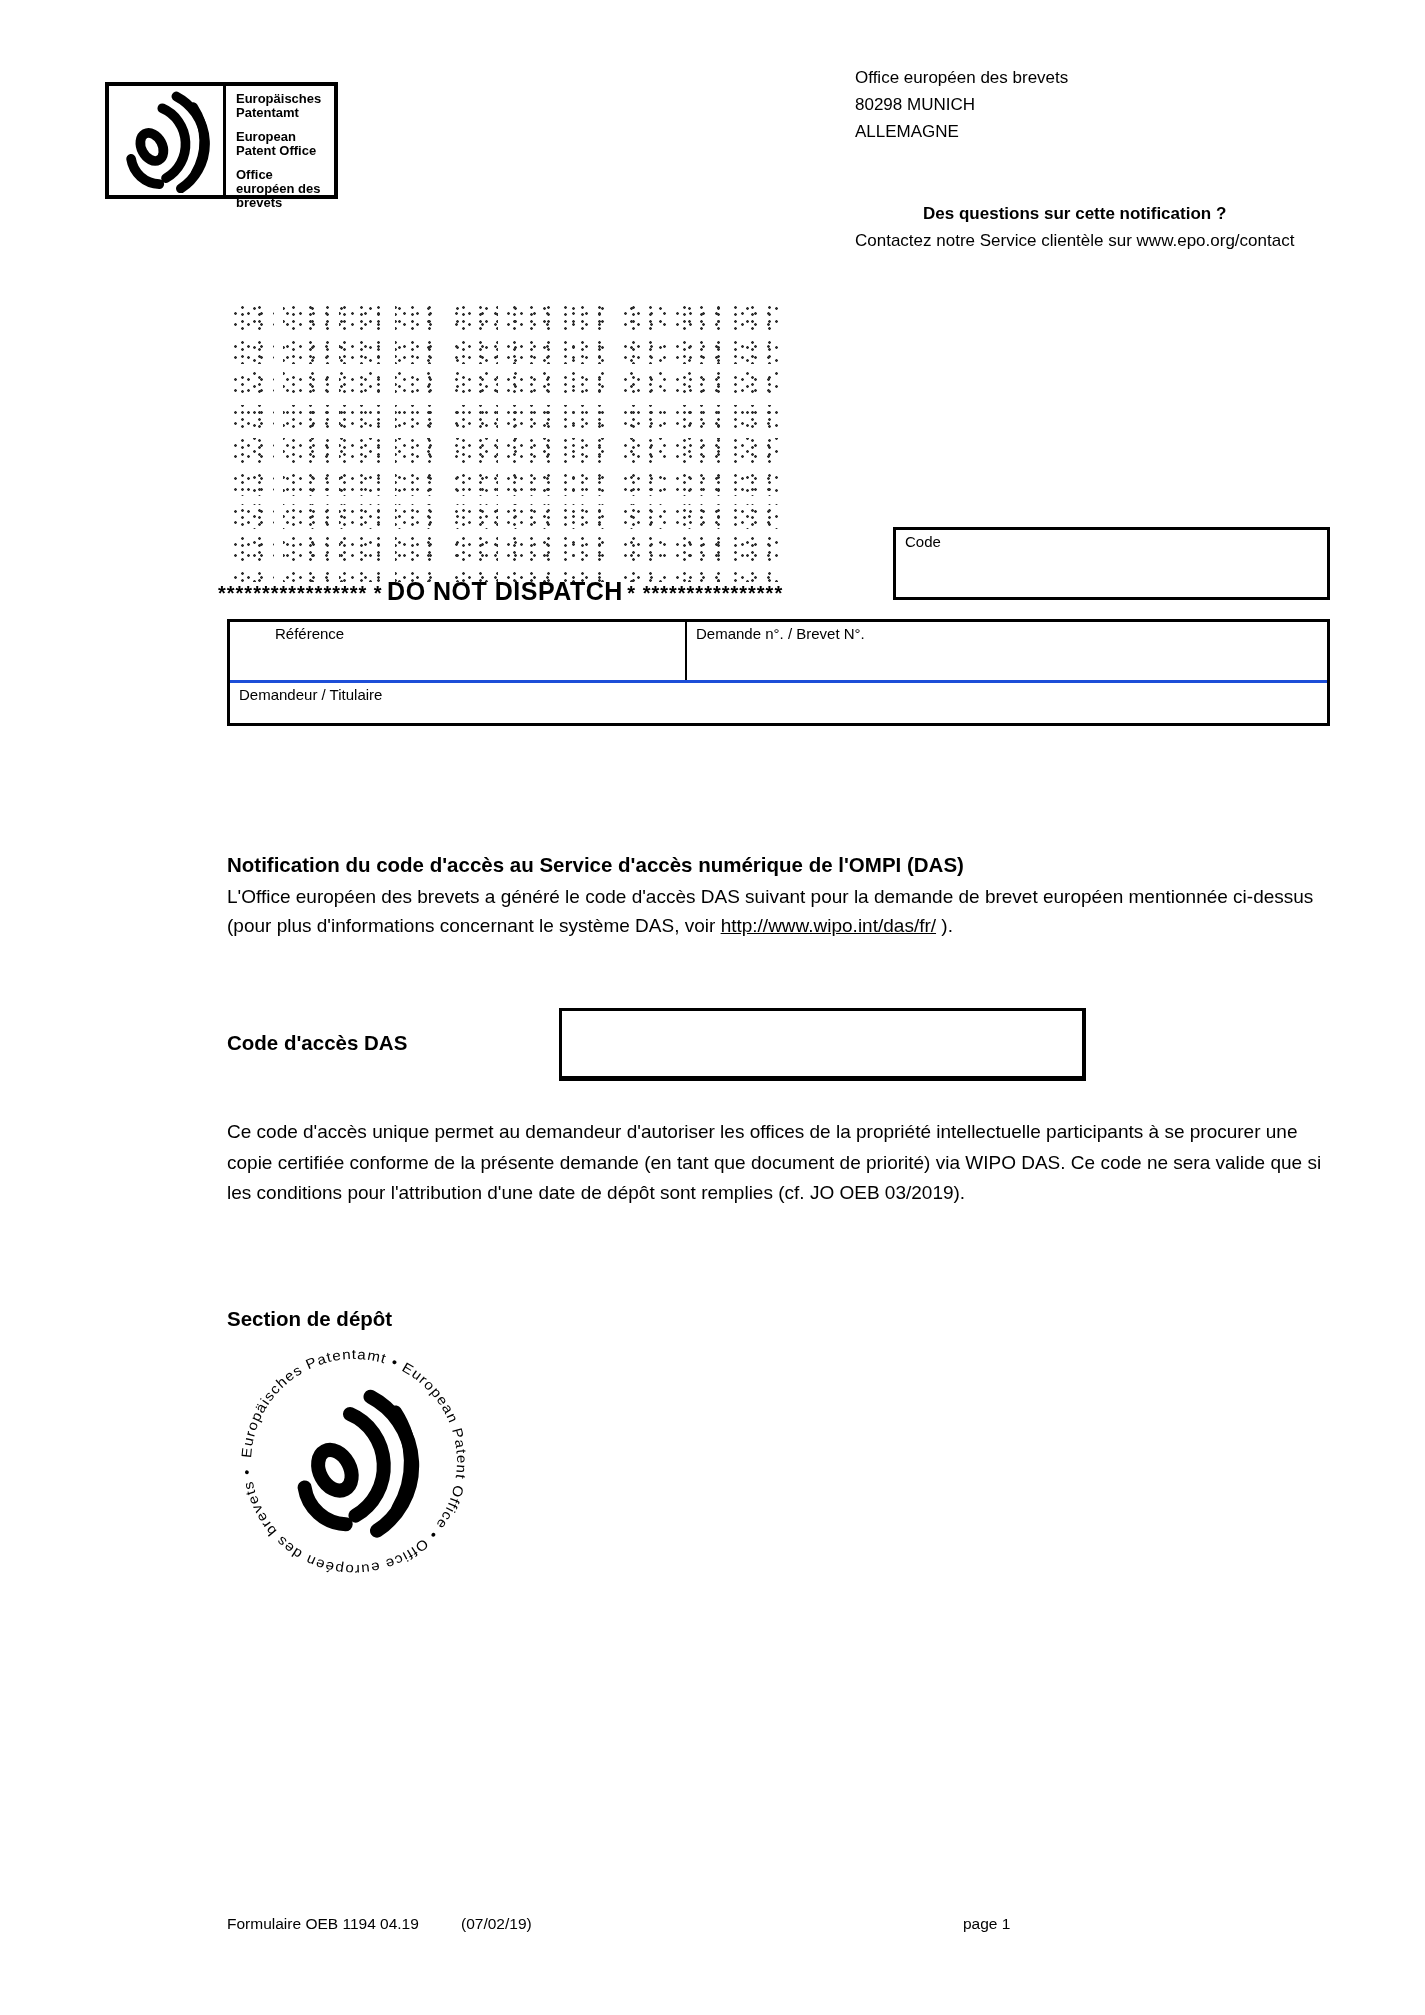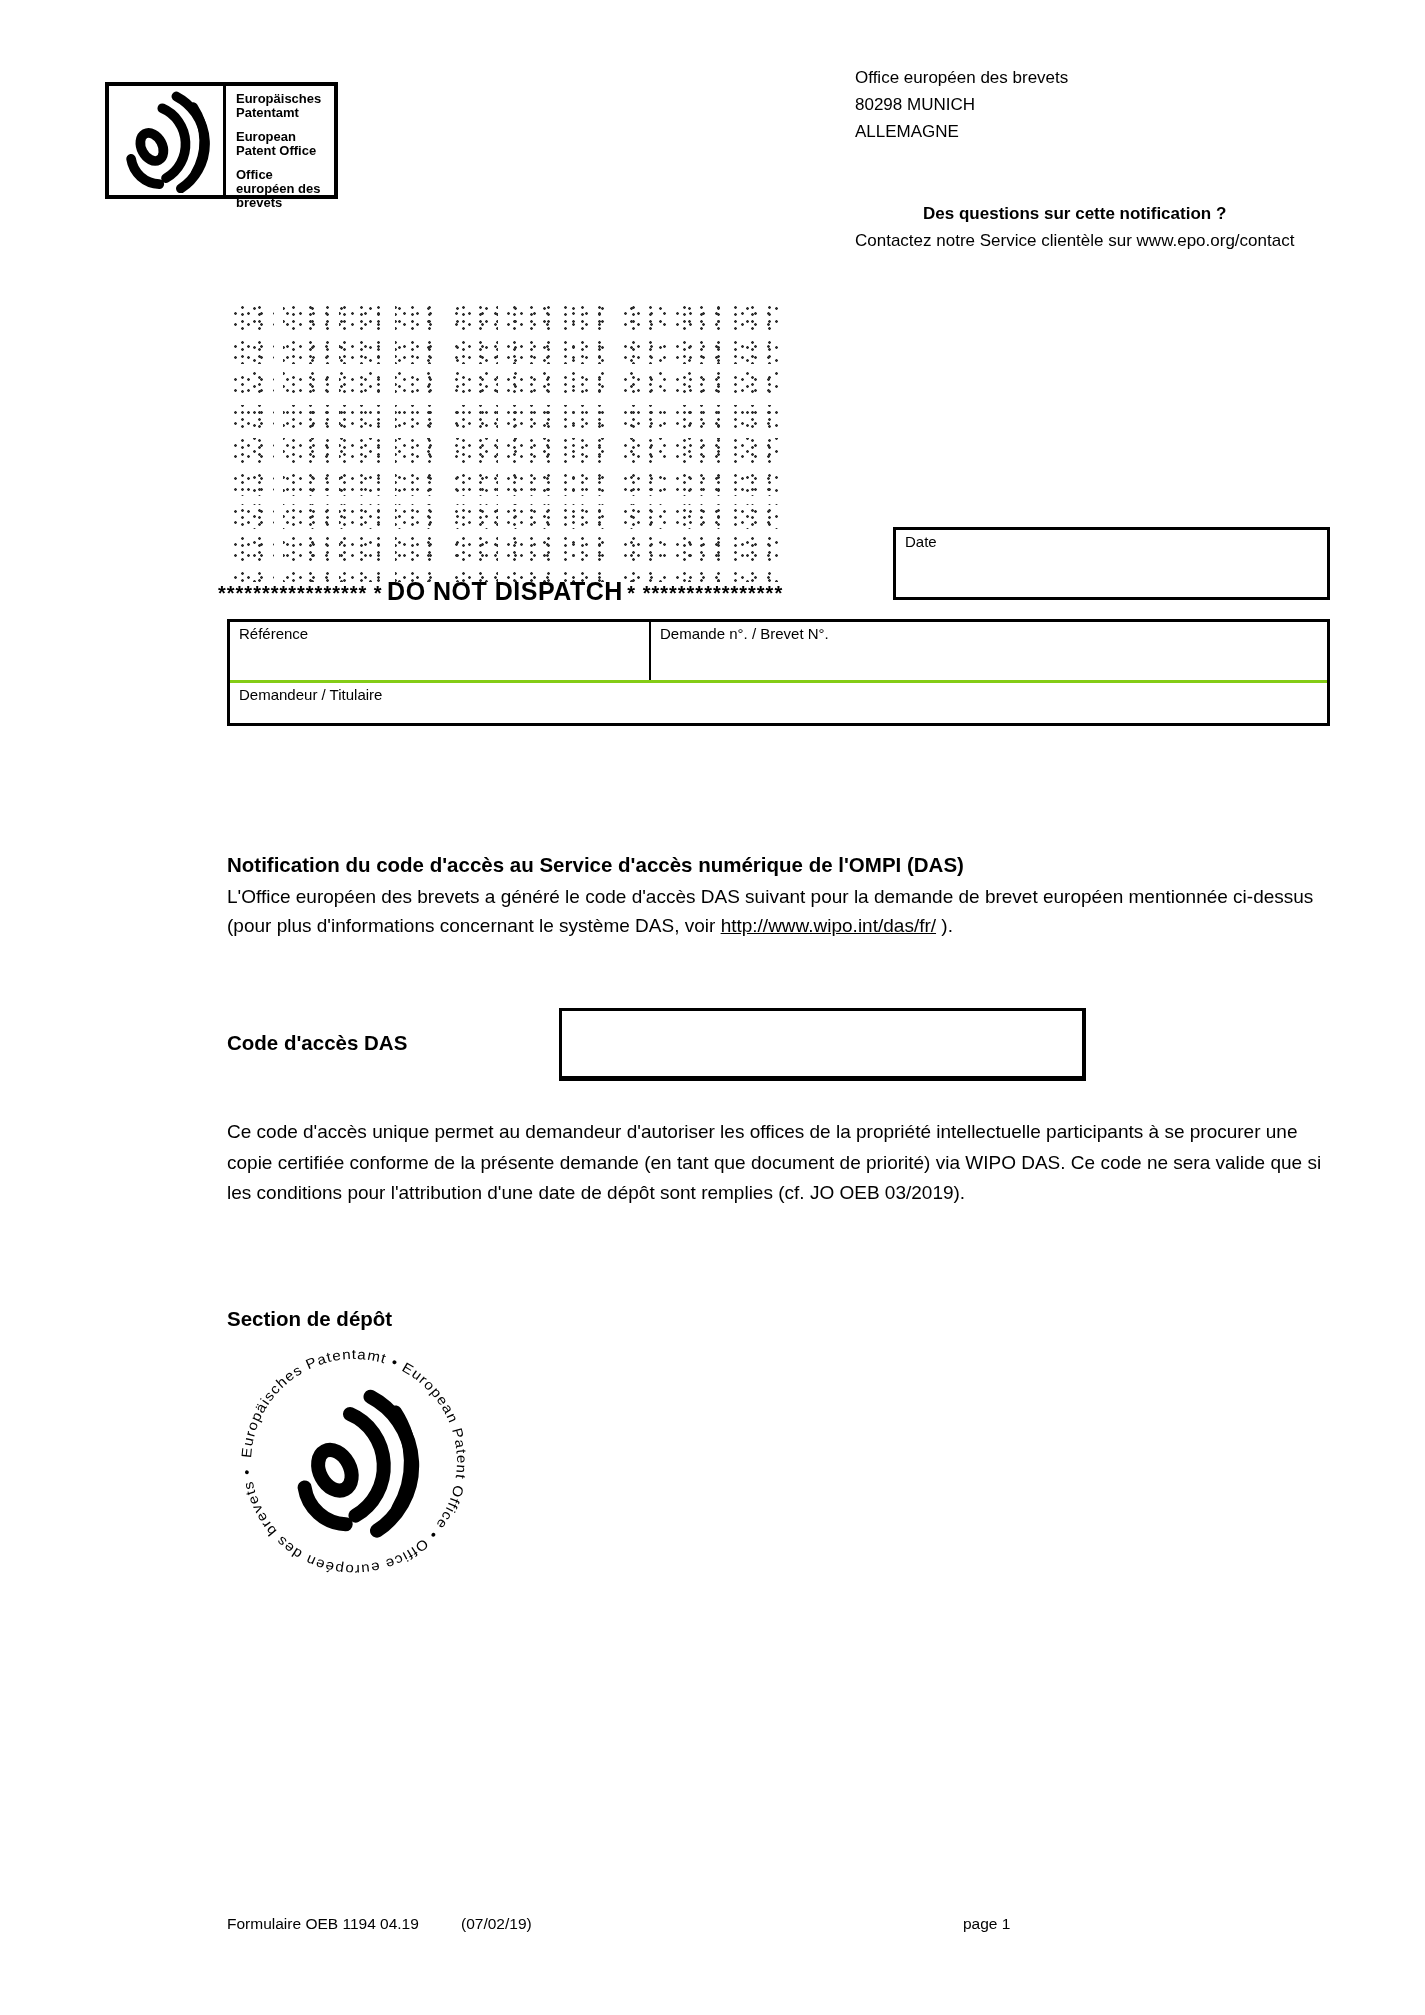--- a/index.html
+++ b/index.html
@@ -38,21 +38,21 @@
   
   .dnd-line{left:218px;top:577px;white-space:nowrap;font-weight:700;}
   .dnd-stars{font-size:20px;letter-spacing:1px;}
   .dnd-text{font-size:25px;letter-spacing:0.5px;}
 
   
   .field-label{font-size:15px;}
   .date-box{left:893px;top:527px;width:437px;height:73px;border:3px solid #000;
     box-sizing:border-box;padding:3px 9px;background:#fff;}
   .ref-table{left:227px;top:619px;width:1103px;border:3px solid #000;box-sizing:border-box;background:#fff;}
-  .ref-row1{display:flex;height:58px;border-bottom:3px solid #84cc16;}
+  .ref-row1{display:flex;height:58px;border-bottom:3px solid #1d4ed8;padding-left:36px;}
   .ref-cell{width:421px;border-right:2px solid #000;padding:3px 9px;box-sizing:border-box;}
   .app-cell{flex:1;padding:3px 9px;box-sizing:border-box;}
   .ref-row2{height:40px;padding:3px 9px;box-sizing:border-box;}
 
   
   .notif-title{left:227px;top:837px;font-size:20.5px;font-weight:700;margin-top:16px;}
   .para{font-size:19px;}
   .para1{left:227px;top:882px;width:1108px;line-height:29px;}
   .das-link{text-decoration:underline;}
   .das-label{left:227px;top:1031px;font-size:20.5px;font-weight:700;}
@@ -106,21 +106,21 @@
 
   <div class="abs dot-block"></div>
 
   <div class="abs dnd-line">
     <span class="dnd-stars">***************** *</span>
     <span class="dnd-text">DO NOT DISPATCH</span>
     <span class="dnd-stars">* ****************</span>
   </div>
 
   <div class="abs date-box">
-    <div class="field-label">Date</div>
+    <div class="field-label">Code</div>
     <div></div>
   </div>
 
   <div class="abs ref-table">
     <div class="ref-row1">
       <div class="ref-cell">
         <div class="field-label">Référence</div>
         <div></div>
       </div>
       <div class="app-cell">

